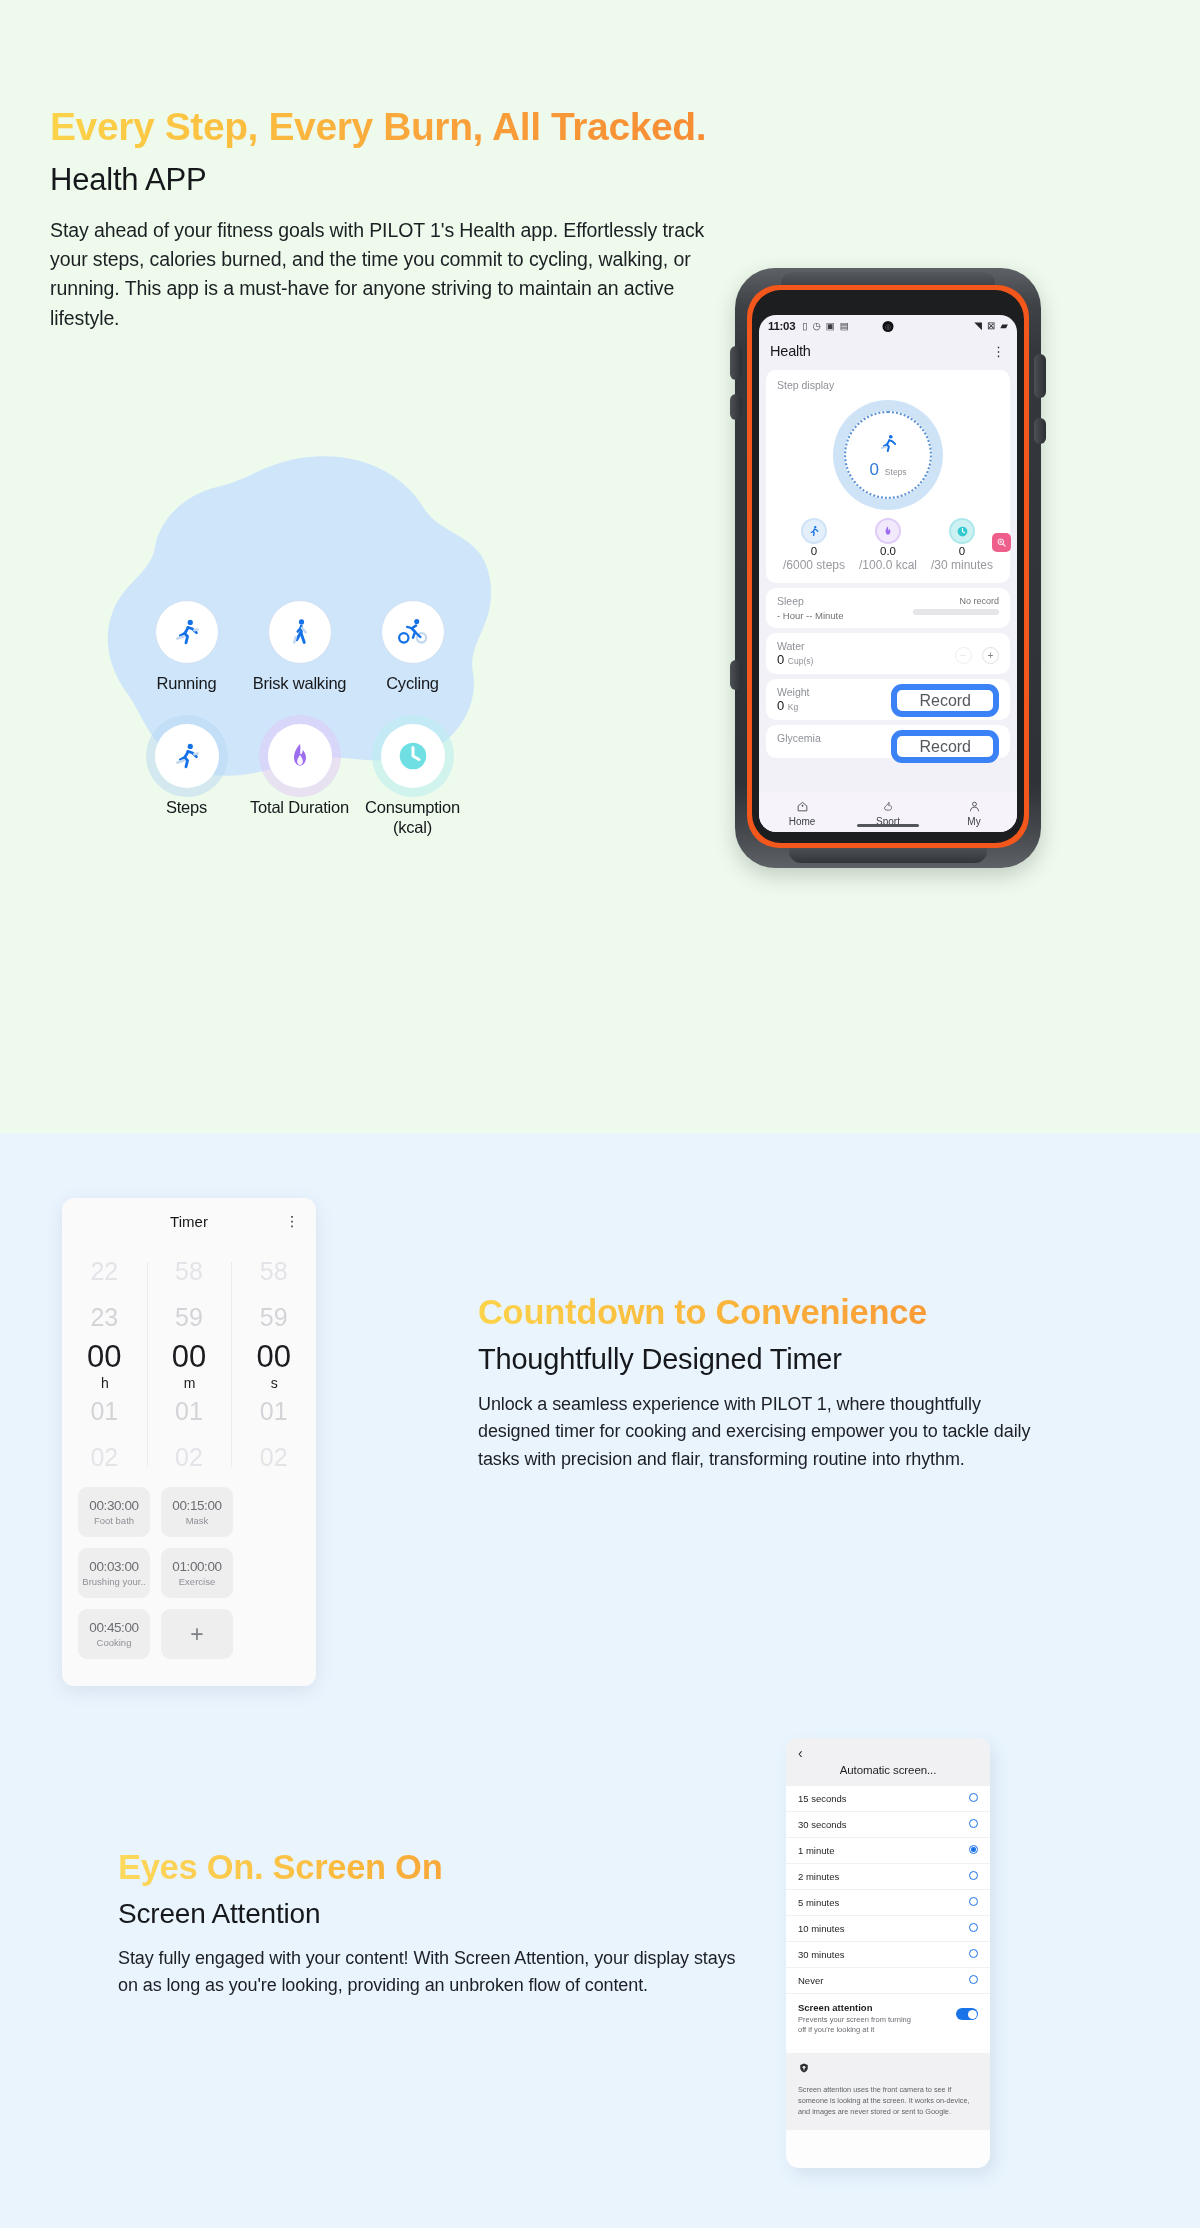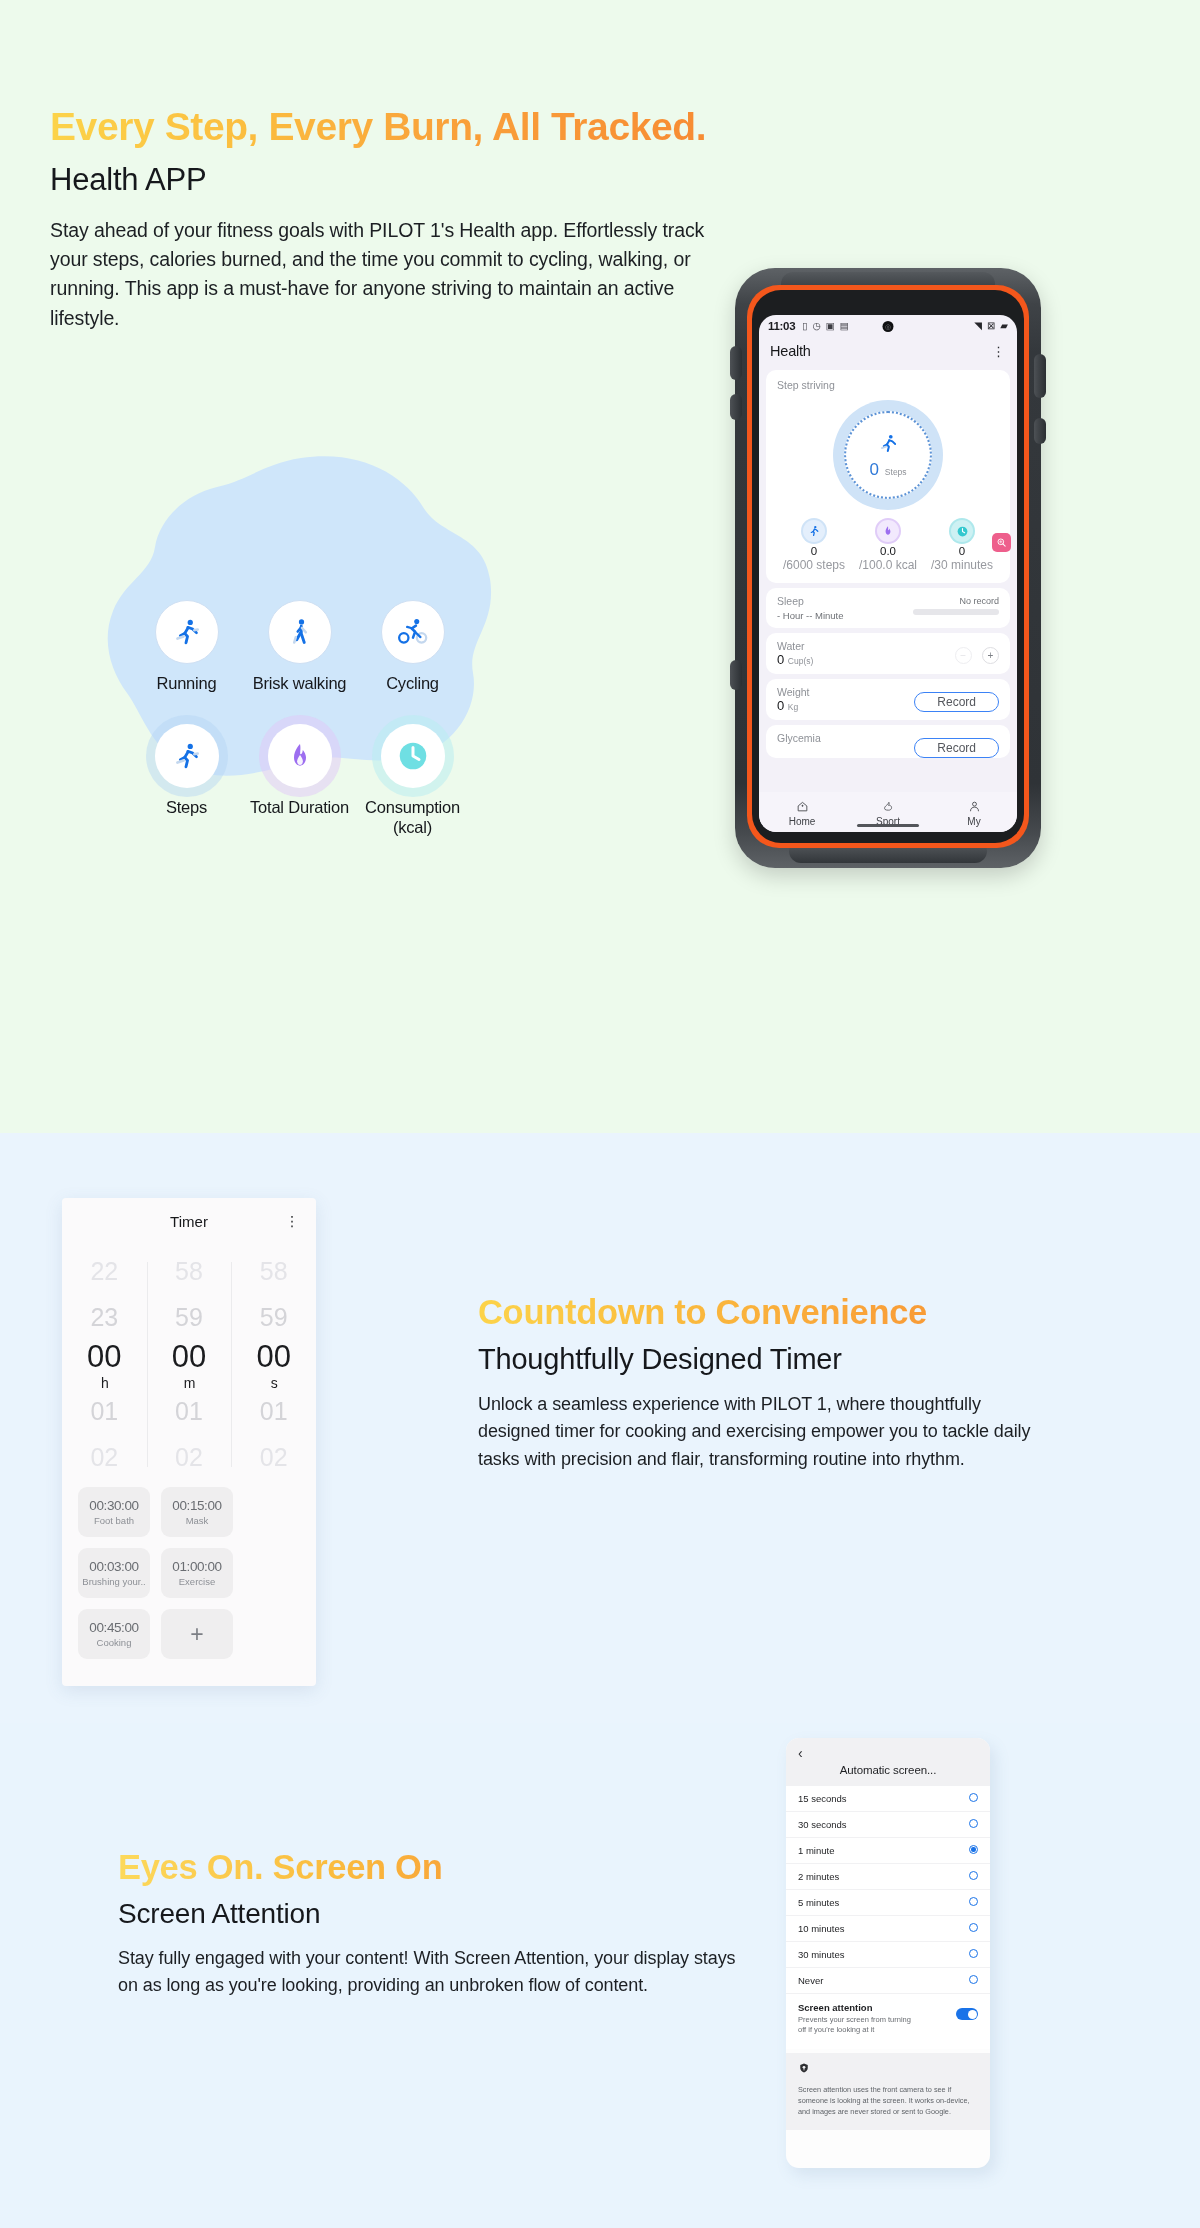--- a/index.html
+++ b/index.html
@@ -109,33 +109,33 @@
   .rowcard { background:#fff; border-radius:10px; margin:5px 7px; padding:7px 11px; position:relative; }
   .rowcard .lbl { font-size:10.5px; color:#8e9197; }
   .rowcard .big { font-size:13px; color:#17181b; }
   .rowcard .big small { font-size:8.5px; color:#8e9197; }
   .rowcard .rt { position:absolute; right:11px; top:8px; text-align:right; }
   .norec { font-size:9px; color:#6e7176; }
   .sleepbar { width:86px; height:6px; border-radius:3px; background:#e6e6ea; margin-top:3px; }
   .hm { font-size:9.5px; color:#6e7176; margin-top:3px; }
   .circbtn { width:17px; height:17px; border-radius:50%; border:1px solid #dedee2; display:inline-flex; align-items:center; justify-content:center; font-size:10px; color:#7d8086; }
   .circbtn.dis { color:#e2e2e6; border-color:#eeeef1; }
-  .pill { border:1px solid #3b82f6; border-radius:11px; padding:2px 22px; font-size:12px; color:#55585e; background:#fff; }
+  .pill { border:6px solid #3b82f6; border-radius:11px; padding:2px 22px; font-size:16px; color:#55585e; background:#fff; }
   .fab { position:absolute; right:6px; top:218px; width:19px; height:19px; border-radius:5px; background:#ee5f8c; display:flex; align-items:center; justify-content:center; color:#fff; font-size:10px; z-index:5; }
 
   .navbar { position:absolute; left:0; right:0; bottom:0; height:40px; background:#f6f4fa; border-radius:0 0 17px 17px; display:flex; align-items:center; padding-top:2px; }
   .nav { flex:1; text-align:center; }
   .nav .ni { font-size:12px; color:#4b4d52; line-height:1; }
   .nav .nl { font-size:10px; color:#3f4146; margin-top:1px; }
   .homebar { position:absolute; left:50%; transform:translateX(-50%); bottom:5px; width:62px; height:3px; border-radius:2px; background:#53555a; }
 
   
   .timer-card {
     position:absolute; left:62px; top:1198px; width:254px; height:488px;
-    background:#fbfafb; border-radius:4px; box-shadow:0 5px 18px rgba(80,110,150,.13);
+    background:#fbfafb; border-radius:12px; box-shadow:0 5px 18px rgba(80,110,150,.13);
     overflow:hidden;
   }
   .tm-head { height:46px; display:flex; align-items:center; justify-content:center; position:relative; }
   .tm-head .tt { font-size:15px; color:#17181b; }
   .tm-head .dots { position:absolute; right:16px; font-size:14px; color:#2a2b2e; letter-spacing:1px; line-height:1; }
   .tm-wheels { display:flex; height:237px; padding:4px 0 0; }
   .tm-col { flex:1; display:flex; flex-direction:column; align-items:center; justify-content:center; position:relative; }
   .tm-col + .tm-col::before { content:""; position:absolute; left:0; top:14px; bottom:14px; width:1px; background:#ebebed; }
   .tm-cell { height:47px; display:flex; align-items:center; justify-content:center; font-size:25px; color:#d4d4d8; font-weight:300; }
   .tm-cell.far { color:#e4e4e8; }
@@ -328,21 +328,21 @@
             <i>◎</i>
           </div>
       </div>
 
       <div class="appbar">
         <div class="title">Health</div>
         <div class="dots">⋮</div>
       </div>
 
       <div class="card">
-        <div class="ct">Step striving</div>
+        <div class="ct">Step display</div>
         <div class="ring-wrap">
           <div class="ring">
             <div class="ring-in">
               <svg width="21" height="21" viewBox="0 0 24 24" aria-hidden="true">
                 <circle cx="14.6" cy="4.3" r="2.1" fill="#1471e6"></circle>
                 <path d="M12.6 8.2 L16.4 9.6 L19.6 12.6" stroke="#1471e6" stroke-width="2.1" fill="none" stroke-linecap="round"></path>
                 <path d="M12.9 8.6 L10.2 13.1 L12.4 15.6 L11.2 20.6" stroke="#1471e6" stroke-width="2.3" fill="none" stroke-linecap="round" stroke-linejoin="round"></path>
                 <path d="M10.4 12.9 L6.6 14.9" stroke="#1471e6" stroke-width="2.1" fill="none" stroke-linecap="round"></path>
                 <path d="M4.4 17.2 L9.2 15.6" stroke="#c3d7ee" stroke-width="2.2" fill="none" stroke-linecap="round"></path>
               </svg>

